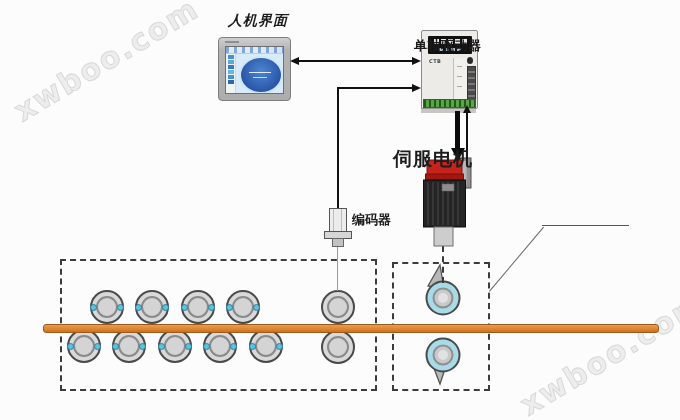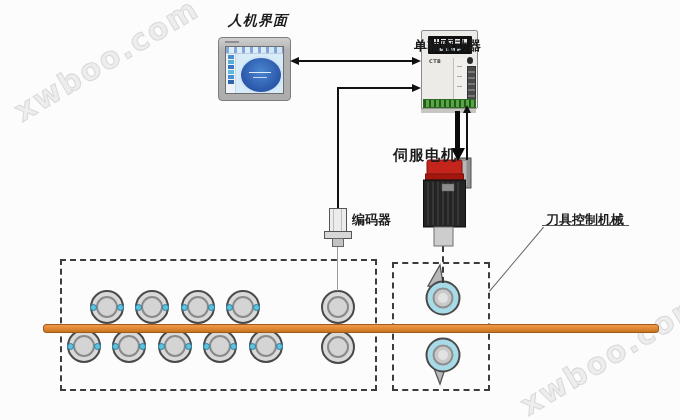--- a/index.html
+++ b/index.html
@@ -15,21 +15,21 @@
   .wm{position:absolute;font:bold 30px "DejaVu Sans",sans-serif;letter-spacing:2px;
       color:rgba(214,214,214,0.38);-webkit-text-stroke:1px rgba(198,198,198,0.6);
       transform:rotate(-31deg);white-space:nowrap;pointer-events:none;}
   .wm1{left:2px;top:42px;}
   .wm2{left:508px;top:336px;}
   
   .zh{position:absolute;font-family:"Liberation Serif","DejaVu Serif",serif;
       font-weight:bold;color:#1c1c1c;white-space:nowrap;}
   .lbl-hmi{left:228px;top:12px;font-size:14px;letter-spacing:1px;font-style:italic;}
   .lbl-driver{left:414px;top:9px;font-size:13px;letter-spacing:0.5px;margin-top:28px;}
-  .lbl-motor{left:393px;top:146px;font-size:15px;letter-spacing:1px;}
+  .lbl-motor{left:393px;top:146px;font-size:19px;letter-spacing:1px;}
   .lbl-encoder{left:352px;top:211px;font-size:13px;}
   .lbl-tool{left:546px;top:211px;font-size:13px;}
   .tool-underline{left:542px;top:225px;width:87px;height:0;border-top:1.5px solid #555;}
   .tool-leader{left:489px;top:291px;width:84px;height:0;border-top:1.5px solid #666;
       transform:rotate(-49.8deg);transform-origin:0 0;}
   
   .dash-box{position:absolute;border:2px dashed #3c3c3c;background:transparent;}
   .box-rollers{left:60px;top:259px;width:313px;height:128px;}
   .box-cutter{left:392px;top:262px;width:94px;height:125px;}
   
@@ -265,17 +265,16 @@
   <div class="ln" style="left:455px;top:111px;width:5px;height:38px;background:#0a0a0a;"></div>
   <div class="tri" style="left:450.5px;top:148px;border-left:7px solid transparent;border-right:7px solid transparent;border-top:13px solid #0a0a0a;"></div>
 
   <div class="ln" style="left:466px;top:113px;width:1.5px;height:47px;"></div>
   <div class="tri" style="left:462.5px;top:105px;border-left:4px solid transparent;border-right:4px solid transparent;border-bottom:8px solid #111;"></div>
 
   <div class="zh lbl-hmi">人机界面</div>
   <div class="zh lbl-driver">单轴驱动器</div>
   <div class="zh lbl-motor">伺服电机</div>
   <div class="zh lbl-encoder">编码器</div>
-  <div class="zh lbl-tool">刀具控制机械</div>
   <div class="abs tool-underline"></div>
   <div class="abs tool-leader"></div>
 
 </div>
 
 </body></html>

